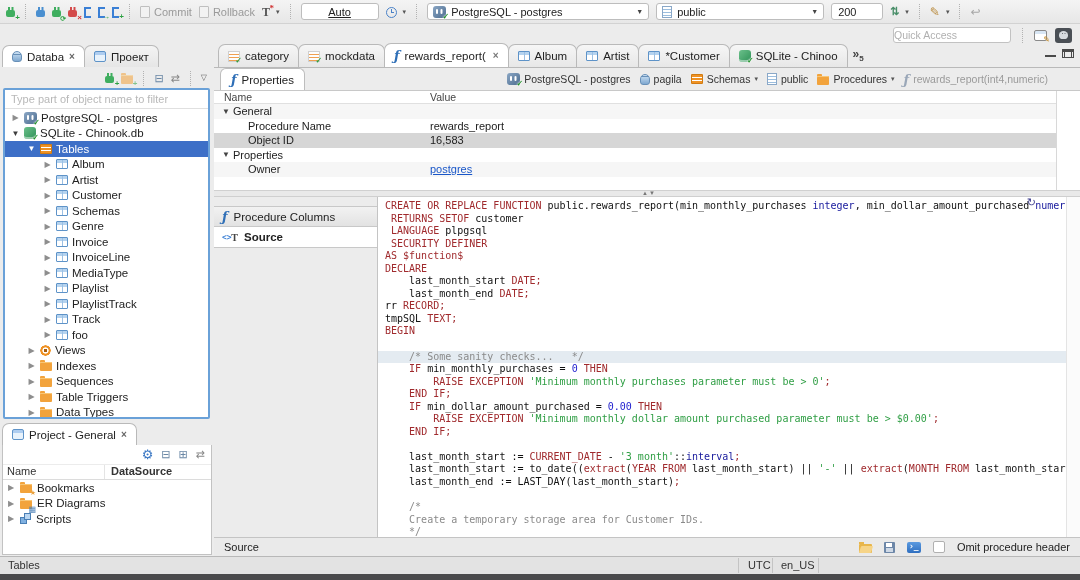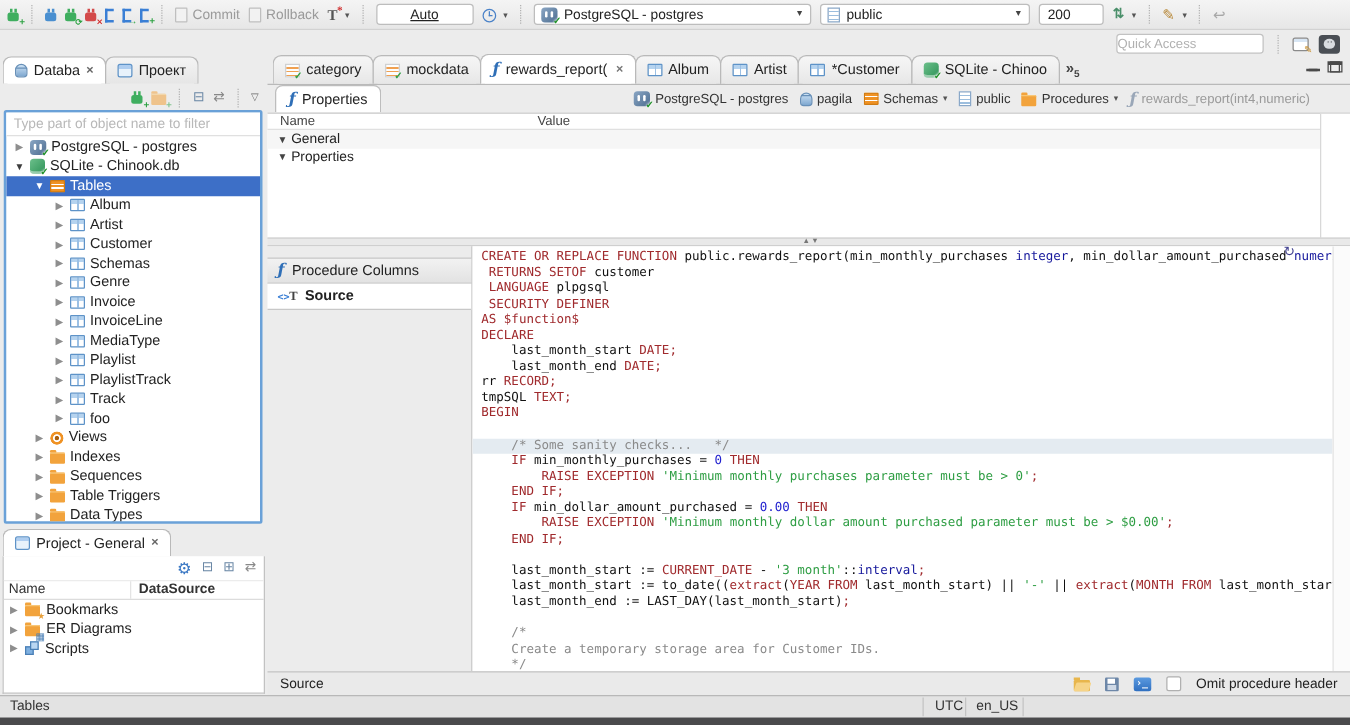--- a/index.html
+++ b/index.html
@@ -516,25 +516,43 @@
     </div>
     <div id="pg-rows">
         <div class="pg-row">
           <span class="pg-name">
             <span class="garrow">▼</span>
             <span>General</span>
           </span>
           <span class="pg-value"></span>
         </div>
         <div class="pg-row">
+          <span class="pg-name child">
+            <span>Procedure Name</span>
+          </span>
+          <span class="pg-value">rewards_report</span>
+        </div>
+        <div class="pg-row selected">
+          <span class="pg-name child">
+            <span>Object ID</span>
+          </span>
+          <span class="pg-value">16,583</span>
+        </div>
+        <div class="pg-row">
           <span class="pg-name">
             <span class="garrow">▼</span>
             <span>Properties</span>
           </span>
           <span class="pg-value"></span>
+        </div>
+        <div class="pg-row">
+          <span class="pg-name child">
+            <span>Owner</span>
+          </span>
+          <span class="pg-value link">postgres</span>
         </div>
       </div>
     <div class="pg-ruler"></div>
   </div>
 
   <div class="splitter">
       <span class="sash">▲▼</span>
     </div>
 
   <div class="subtab-rail" id="subtabs">

